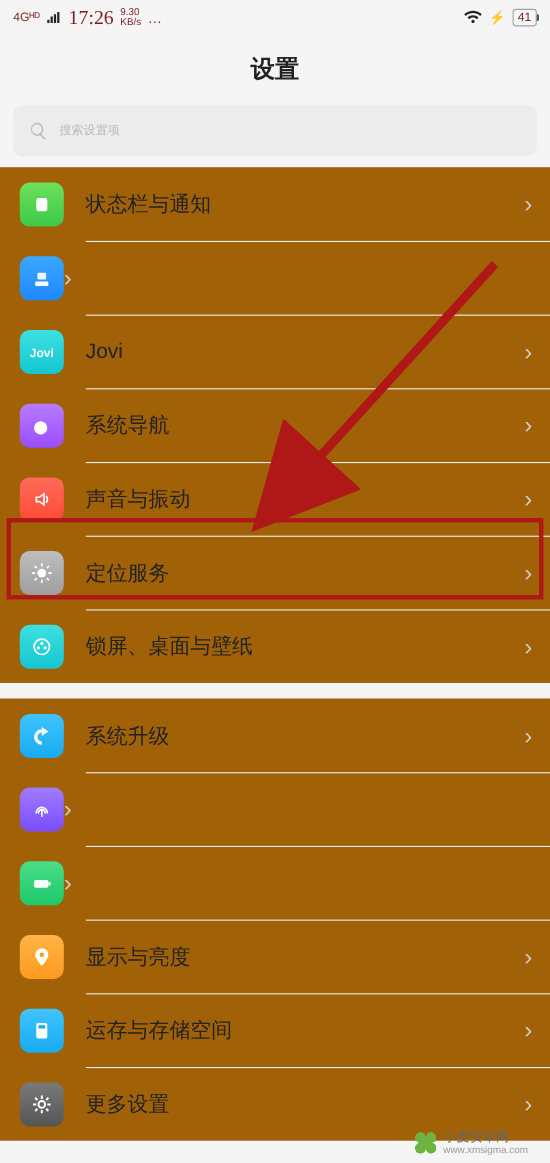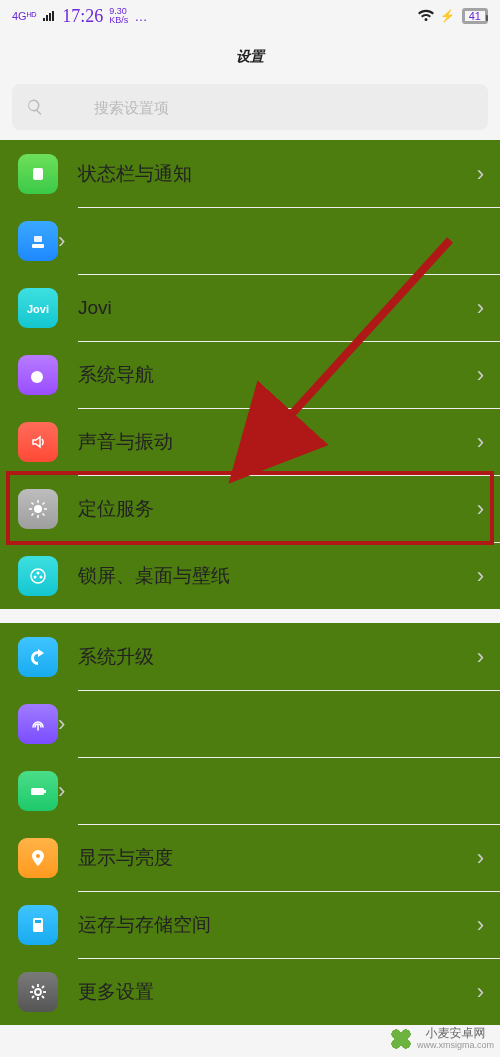--- a/index.html
+++ b/index.html
@@ -11,33 +11,33 @@
   position: relative;
   overflow: hidden;
 }
 .status-bar {
   height: 32px;
   display: flex;
   align-items: center;
   justify-content: space-between;
   padding: 0 12px;
   font-size: 13px;
-  color: #6d28d9;
+  color: #7f1d1d;
   background: #f5f5f5;
 }
 .status-left { display: flex; align-items: center; gap: 6px; }
 .status-right { display: flex; align-items: center; gap: 6px; }
 .signal { font-size: 11px; line-height: 1; }
 .time { font-size: 18px; font-weight: 500; font-family: Liberation Serif, serif; }
 .kbs { font-size: 9px; line-height: 1; }
 .dots { letter-spacing: 2px; }
 .battery-box {
   display: inline-flex;
   align-items: center;
-  border: 3px solid #a3a3a3;
+  border: 1px solid #a3a3a3;
   border-radius: 3px;
   padding: 0 4px;
   font-size: 11px;
   height: 16px;
   position: relative;
 }
 .battery-box::after {
   content: '';
   position: absolute;
   right: -3px;
@@ -45,43 +45,42 @@
   width: 2px;
   height: 6px;
   background: #555;
   border-radius: 0 1px 1px 0;
 }
 .header {
   text-align: center;
   padding: 16px 0 18px;
   background: #f5f5f5;
 }
-.header-title { font-size: 14px; font-weight: 600; color: #222; font-style: italic; }
+.header-title { font-size: 22px; font-weight: 600; color: #222; }
 .search-wrap { padding: 0 12px 10px; background: #f5f5f5; }
 .search-box {
   background: #ececec;
   border-radius: 8px;
   height: 46px;
   display: flex;
   align-items: center;
   padding: 0 14px;
   gap: 10px;
 }
 .search-icon { width: 18px; height: 18px; }
 .search-input {
   border: none;
   background: transparent;
-  font-size: 15px;
+  font-size: 11px;
   color: #737373;
   outline: none;
   flex: 1;
-  margin-left: 40px;
 }
 .search-input::placeholder { color: #bbb; }
-.list-group { background: #4d7c0f; }
+.list-group { background: #a16207; }
 .gap { height: 14px; background: #f5f5f5; }
 .row {
   display: flex;
   align-items: center;
   height: 67px;
   padding: 0 16px 0 18px;
   position: relative;
 }
 .row + .row::before {
   content: '';
@@ -121,28 +120,27 @@
   pointer-events: none;
   z-index: 5;
 }
 .arrow {
   position: absolute;
   pointer-events: none;
   z-index: 6;
 }
 .watermark {
   position: absolute;
-  right: 6px;
+  right: 20px;
   bottom: 6px;
   display: flex;
   align-items: center;
   gap: 4px;
   font-size: 12px;
   color: #666;
-  text-align: center;
 }
 .watermark-logo {
   width: 24px; height: 24px;
   background: radial-gradient(circle at 50% 50%, #6db33f 30%, transparent 31%),
               radial-gradient(circle at 30% 30%, #6db33f 20%, transparent 21%),
               radial-gradient(circle at 70% 30%, #6db33f 20%, transparent 21%),
               radial-gradient(circle at 30% 70%, #6db33f 20%, transparent 21%),
               radial-gradient(circle at 70% 70%, #6db33f 20%, transparent 21%);
 }
 .watermark-text { line-height: 1.1; }

